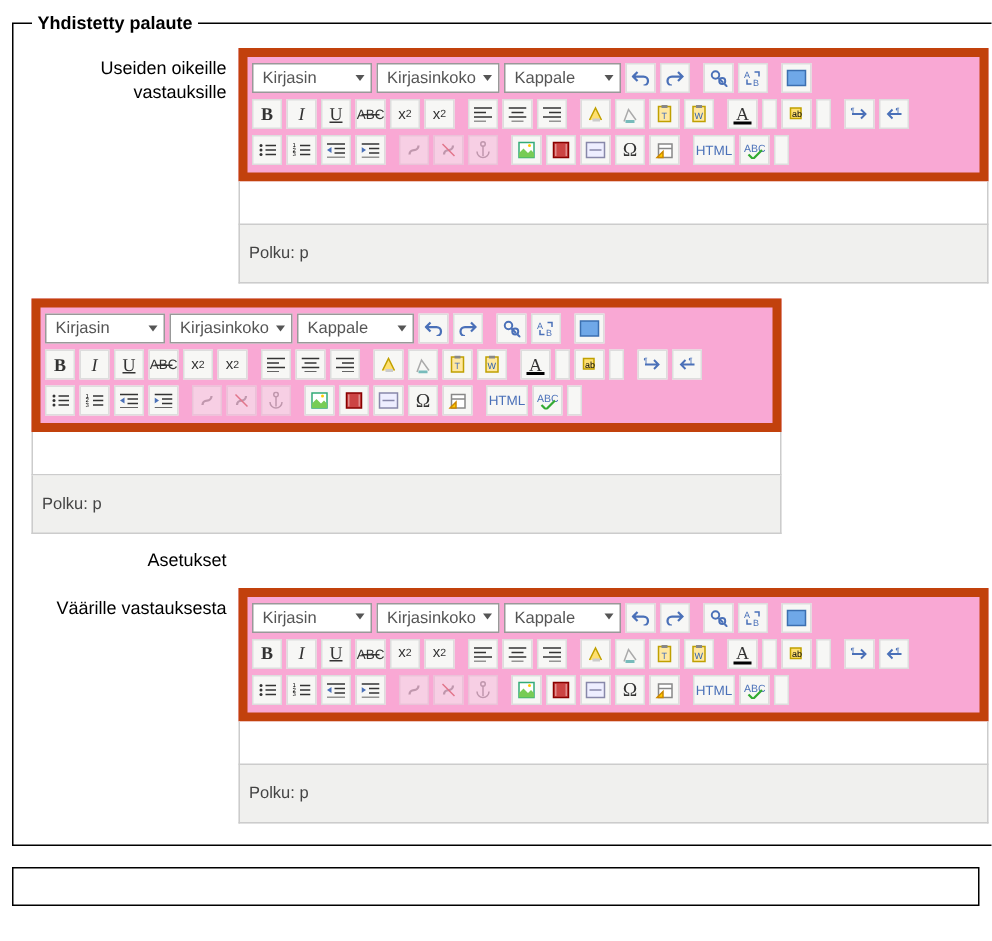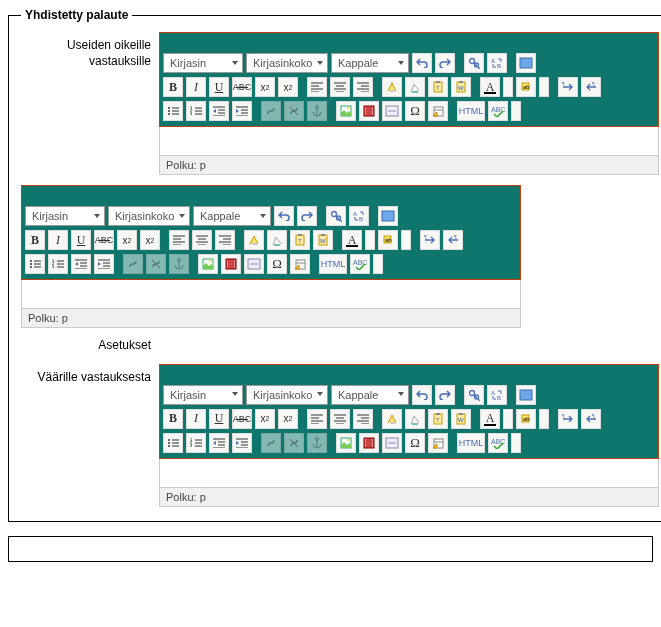--- a/index.html
+++ b/index.html
@@ -32,23 +32,23 @@
     padding-top: 6px;
     line-height: 1.3;
   }
   .row .value {
     flex: 1;
   }
   .editor {
     width: 500px;
   }
   .toolbar {
-    border: 1px solid #c2410c;
-    background: #0f766e;
-    padding: 18px 3px 3px 3px;
+    border: 6px solid #c2410c;
+    background: #f9a8d4;
+    padding: 2px 3px 3px 3px;
   }
   .tb-row {
     display: flex;
     align-items: center;
     gap: 3px;
     padding: 2px 0;
     flex-wrap: wrap;
   }
   .sel {
     border: 1px solid #999;
@@ -96,21 +96,21 @@
     border: 1px solid #cccccc;
     border-top: none;
     height: 28px;
     background: #fff;
   }
   .editor-status {
     border: 1px solid #cccccc;
     border-top: none;
     background: #f0f0ee;
     font-size: 11px;
-    padding: 3px 6px;
+    padding: 13px 6px;
     color: #444;
   }
   .chk-row {
     display: flex;
     align-items: center;
     gap: 6px;
     padding-top: 0;
   }
   input[type="checkbox"] {
     width: 14px;

